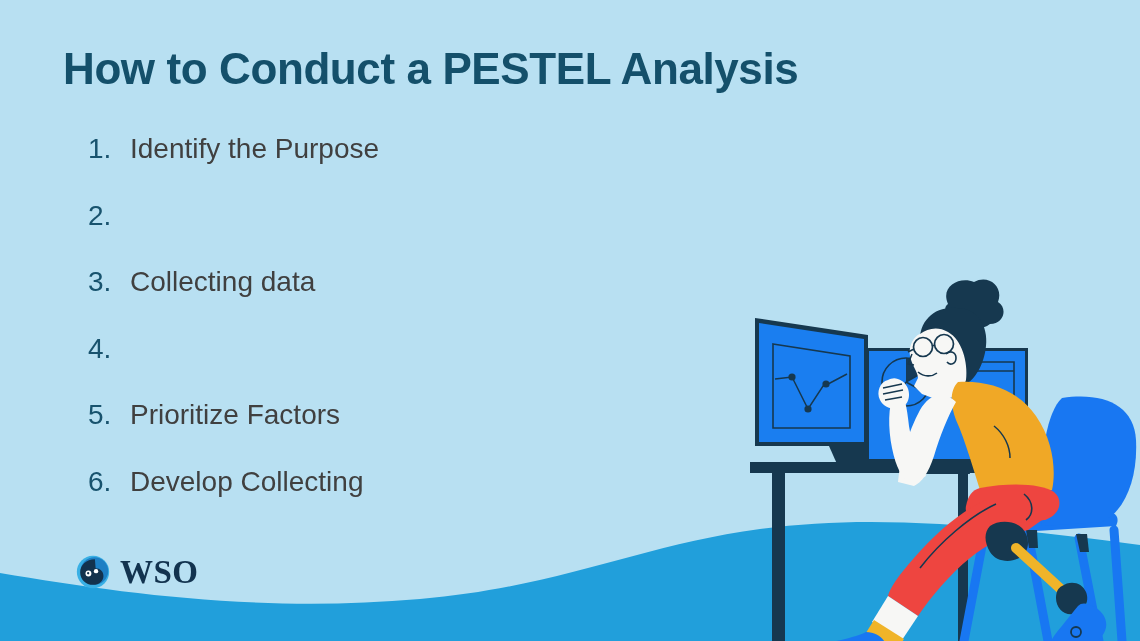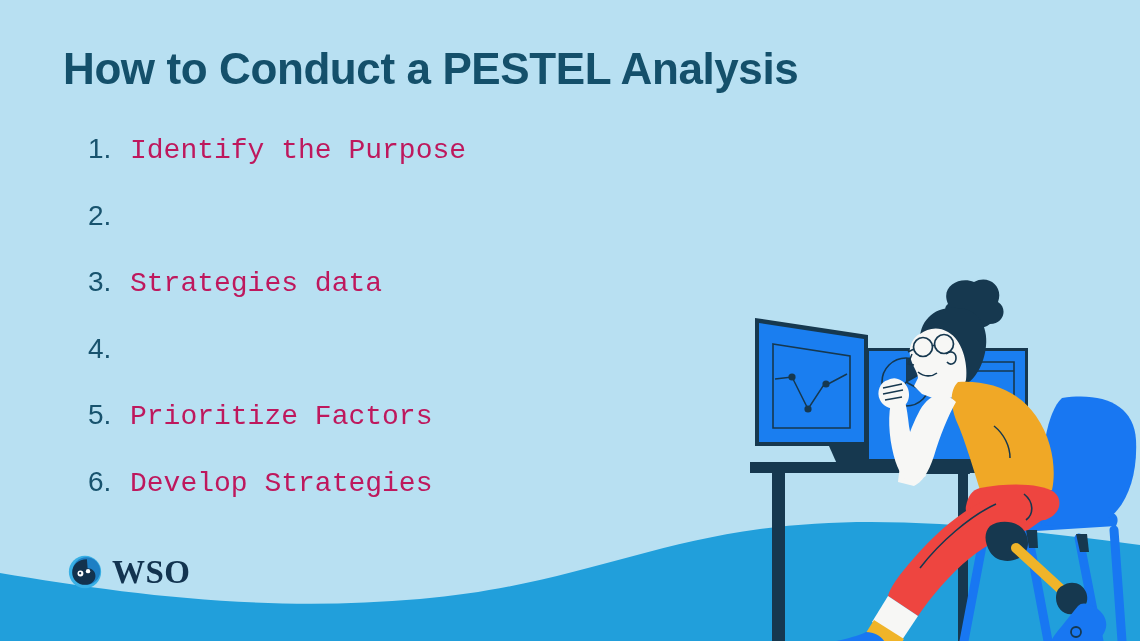--- a/index.html
+++ b/index.html
@@ -55,28 +55,27 @@
     font-size: 28px;
     font-weight: 400;
     white-space: nowrap;
   }
   .step-num {
     width: 42px;
     flex: 0 0 42px;
     color: #18536e;
   }
   .step-label {
-    color: #be185d;
-    font-family: Liberation Mono, monospace;
+    color: #404040;
   }
 
   
   .logo {
     position: absolute;
-    left: 66px;
+    left: 74px;
     top: 553px;
     display: flex;
     align-items: center;
     gap: 8px;
     justify-content: flex-end;
   }
   .logo-mark {
     width: 38px;
     height: 38px;
     flex: 0 0 38px;
@@ -115,32 +114,32 @@
   <ul class="steps">
     <li class="step">
       <span class="step-num">1.</span>
       <span class="step-label">Identify the Purpose</span>
     </li>
     <li class="step">
       <span class="step-num">2.</span>
     </li>
     <li class="step">
       <span class="step-num">3.</span>
-      <span class="step-label">Strategies data</span>
+      <span class="step-label">Collecting data</span>
     </li>
     <li class="step">
       <span class="step-num">4.</span>
     </li>
     <li class="step">
       <span class="step-num">5.</span>
       <span class="step-label">Prioritize Factors</span>
     </li>
     <li class="step">
       <span class="step-num">6.</span>
-      <span class="step-label">Develop Strategies</span>
+      <span class="step-label">Develop Collecting</span>
     </li>
   </ul>
 
   <div class="logo">
     <svg class="logo-mark" viewBox="0 0 40 40">
       <circle cx="20" cy="20" r="17" fill="#39b0e5"></circle>
       <circle cx="21.5" cy="19" r="14.5" fill="#1d7fc4"></circle>
       <path d="M22 6.5 C13 6.5 6.5 12.6 6.5 20.4 C6.5 27.6 12.4 33.5 20 33.5
                C26.5 33.5 31 29.3 31 24.1 C31 19.3 27.4 16 22.8 16
                C19.6 16 17.2 17.8 17.2 20.3 C17.2 22.3 18.8 23.7 20.8 23.7

